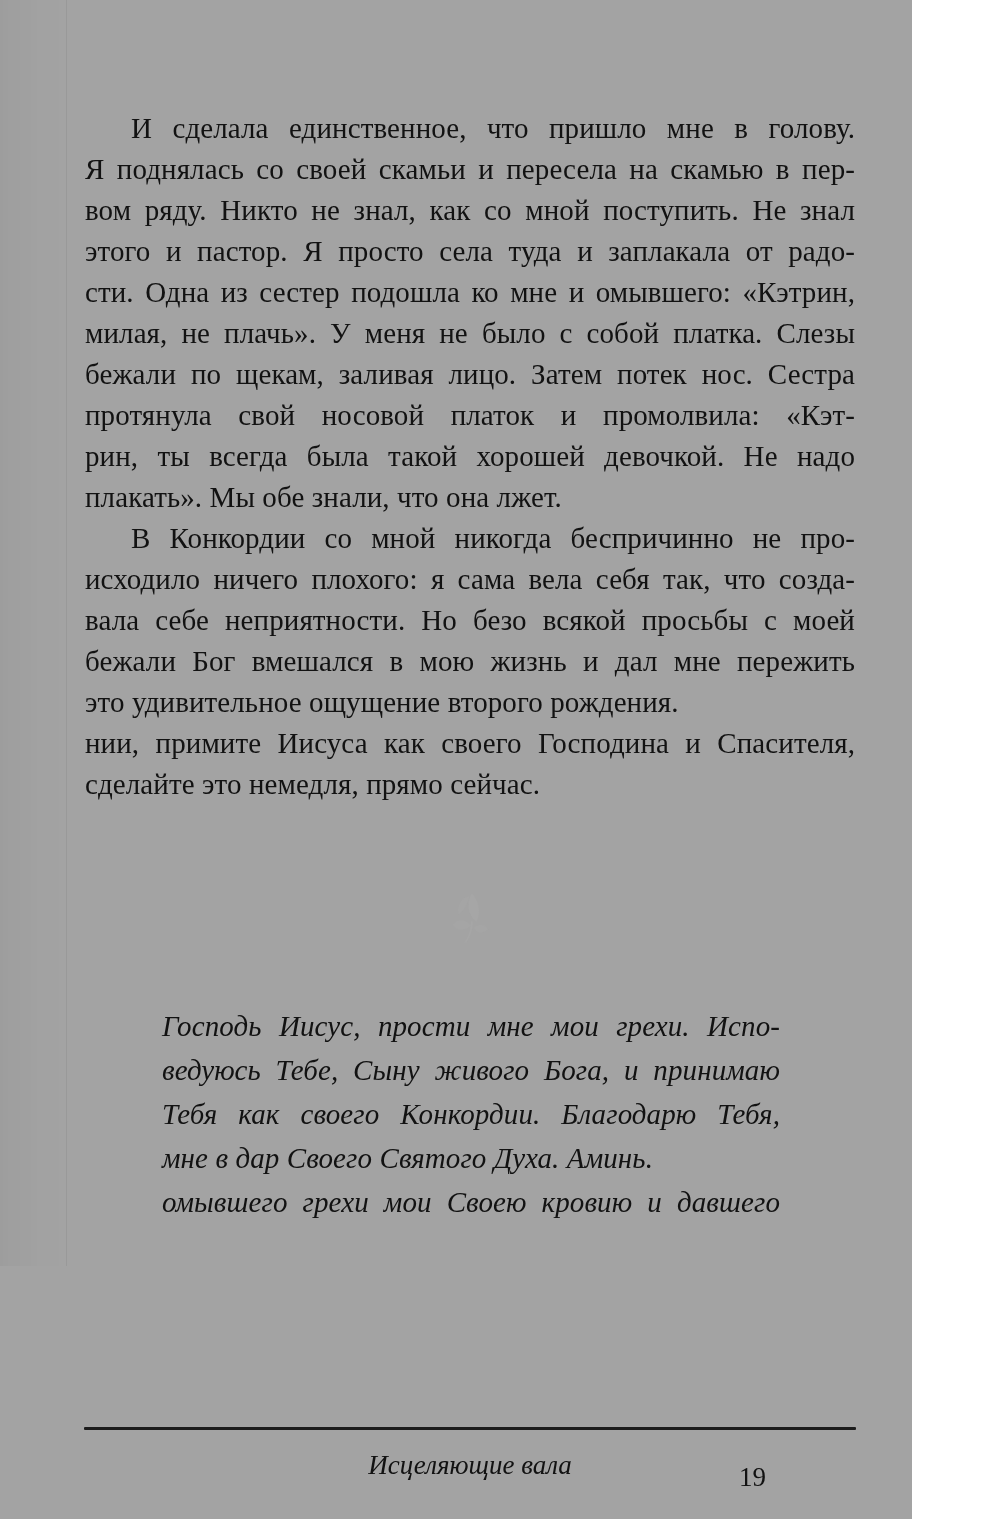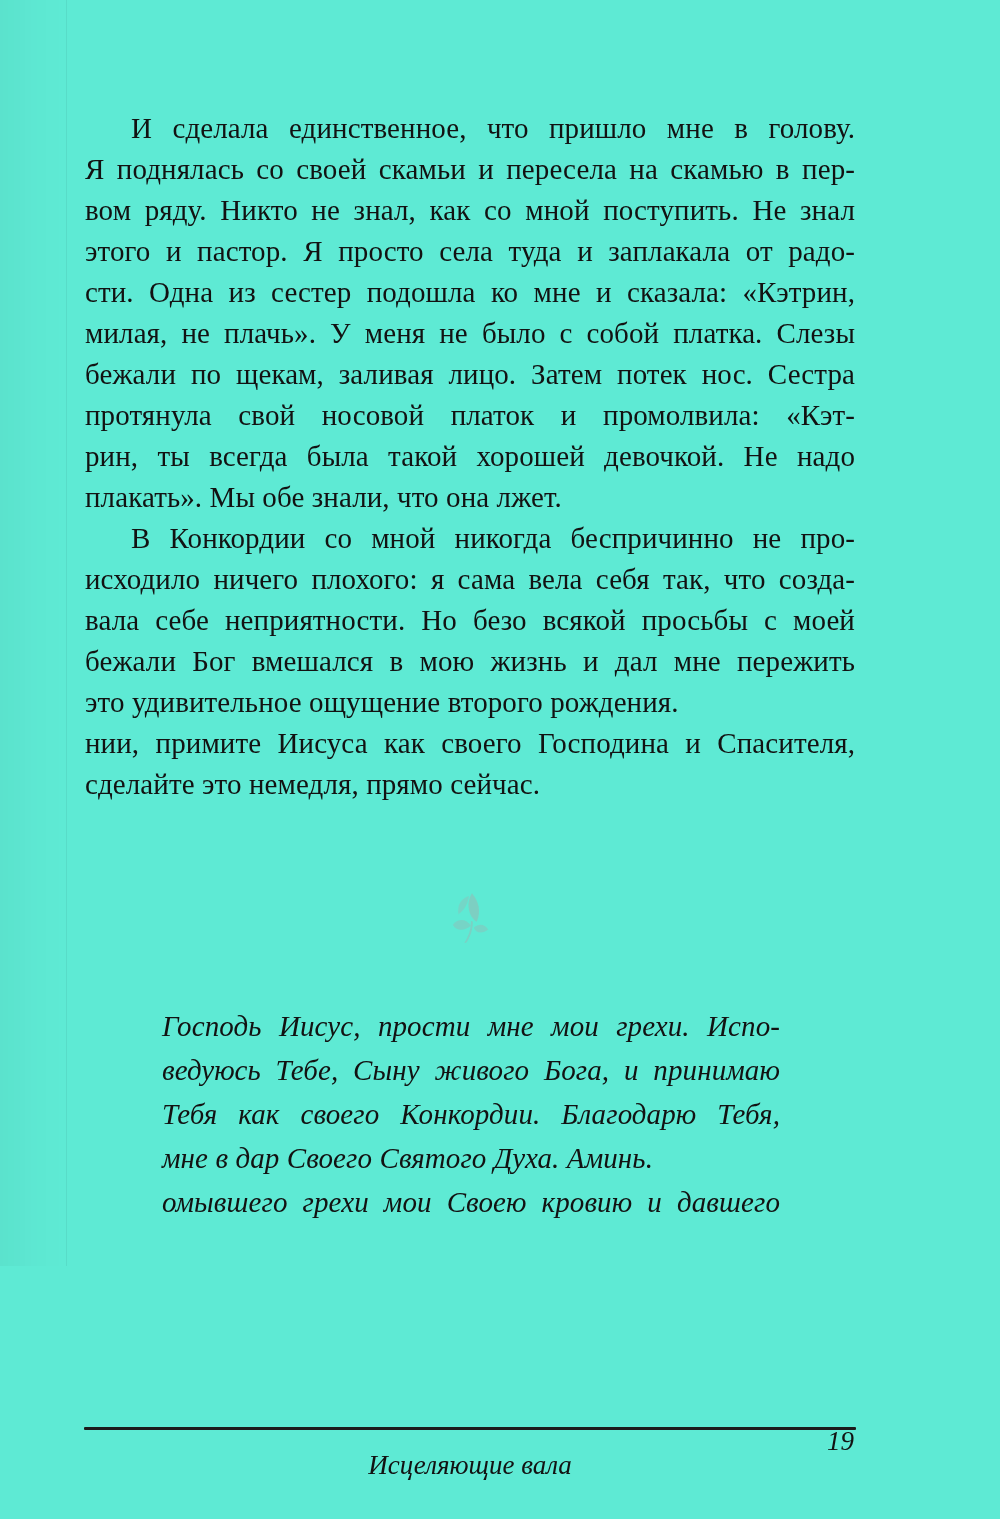--- a/index.html
+++ b/index.html
@@ -3,23 +3,23 @@
 <meta charset="utf-8">
 <title>Исцеляющие слова — стр. 19</title>
 <style>
   html, body {
     margin: 0;
     padding: 0;
     background: #ffffff;
   }
   .page {
     position: relative;
-    width: 1000px;
+    width: 912px;
     height: 1519px;
-    background: #5eead4;
+    background: #a3a3a3;
     overflow: hidden;
     font-family: "Liberation Serif", serif;
     color: #121212;
   }
   
   .scan-edge {
     position: absolute;
     left: 0; top: 0;
     width: 66px; height: 1266px;
     background: linear-gradient(to right, rgba(0,0,0,0.035), rgba(0,0,0,0.008) 60%, rgba(0,0,0,0));
@@ -73,42 +73,41 @@
     position: absolute;
     left: 85px; top: 1444px;
     width: 770px;
     text-align: center;
     font-style: italic;
     font-size: 27px;
     line-height: 42px;
   }
   .page-number {
     position: absolute;
-    top: 1420px;
+    top: 1456px;
     right: 146px;
     font-size: 27px;
     line-height: 42px;
-    font-style: italic;
   }
 </style>
 </head>
 <body>
 
 <div class="page">
 
   <div class="scan-edge"></div>
 
   <section class="body-block">
 
     <div>
       <div class="line first">И сделала единственное, что пришло мне в голову.</div>
       <div class="line">Я поднялась со своей скамьи и пересела на скамью в пер-</div>
       <div class="line">вом ряду. Никто не знал, как со мной поступить. Не знал</div>
       <div class="line">этого и пастор. Я просто села туда и заплакала от радо-</div>
-      <div class="line">сти. Одна из сестер подошла ко мне и сказала: «Кэтрин,</div>
+      <div class="line">сти. Одна из сестер подошла ко мне и омывшего: «Кэтрин,</div>
       <div class="line">милая, не плачь». У меня не было с собой платка. Слезы</div>
       <div class="line">бежали по щекам, заливая лицо. Затем потек нос. Сестра</div>
       <div class="line">протянула свой носовой платок и промолвила: «Кэт-</div>
       <div class="line">рин, ты всегда была такой хорошей девочкой. Не надо</div>
       <div class="line last">плакать». Мы обе знали, что она лжет.</div>
     </div>
 
     <div>
       <div class="line first">В Конкордии со мной никогда беспричинно не про-</div>
       <div class="line">исходило ничего плохого: я сама вела себя так, что созда-</div>

